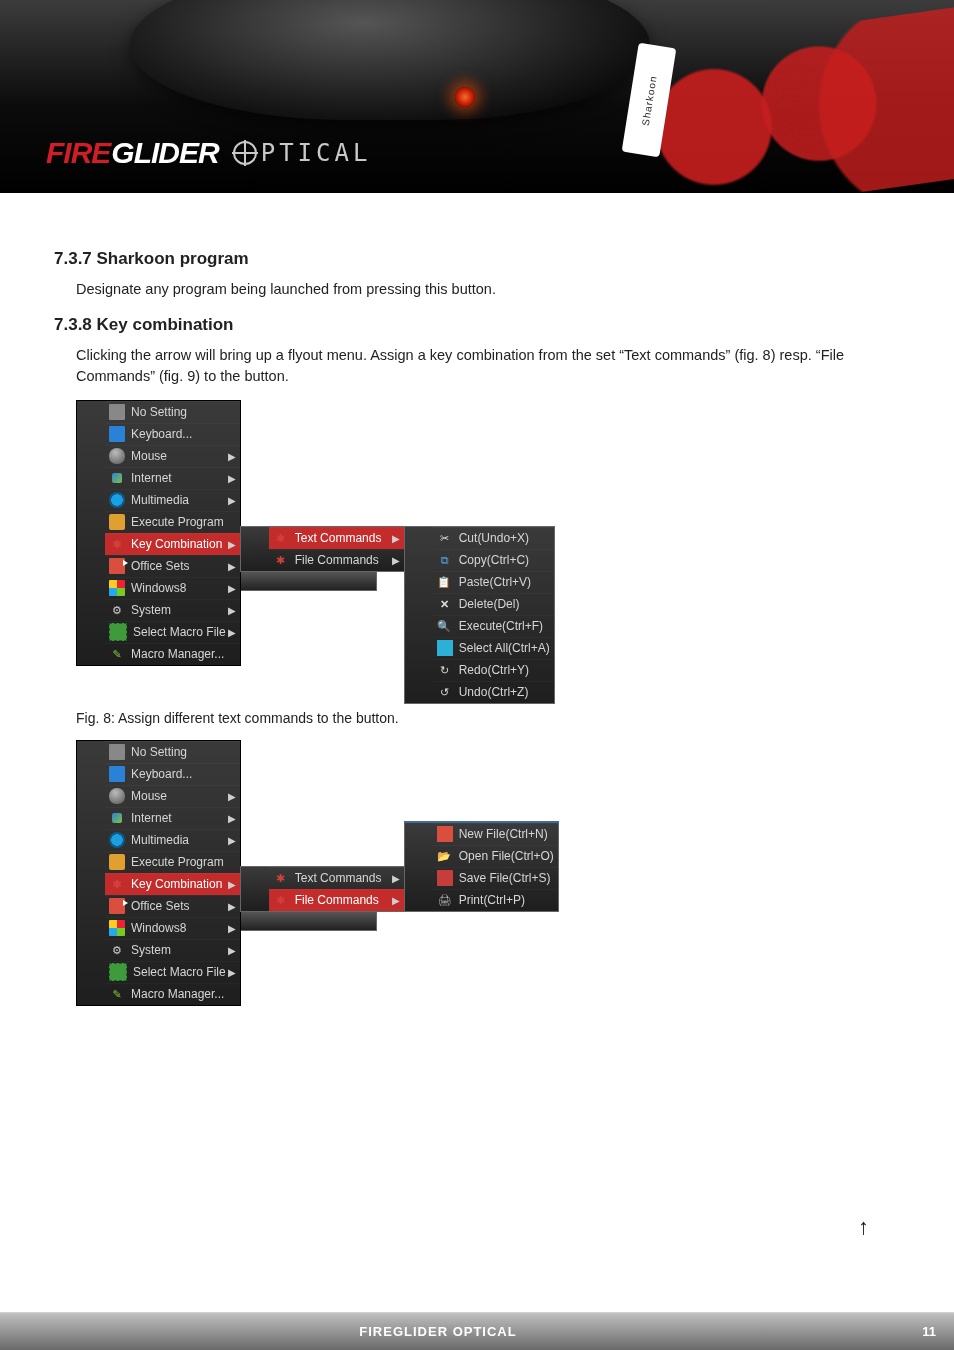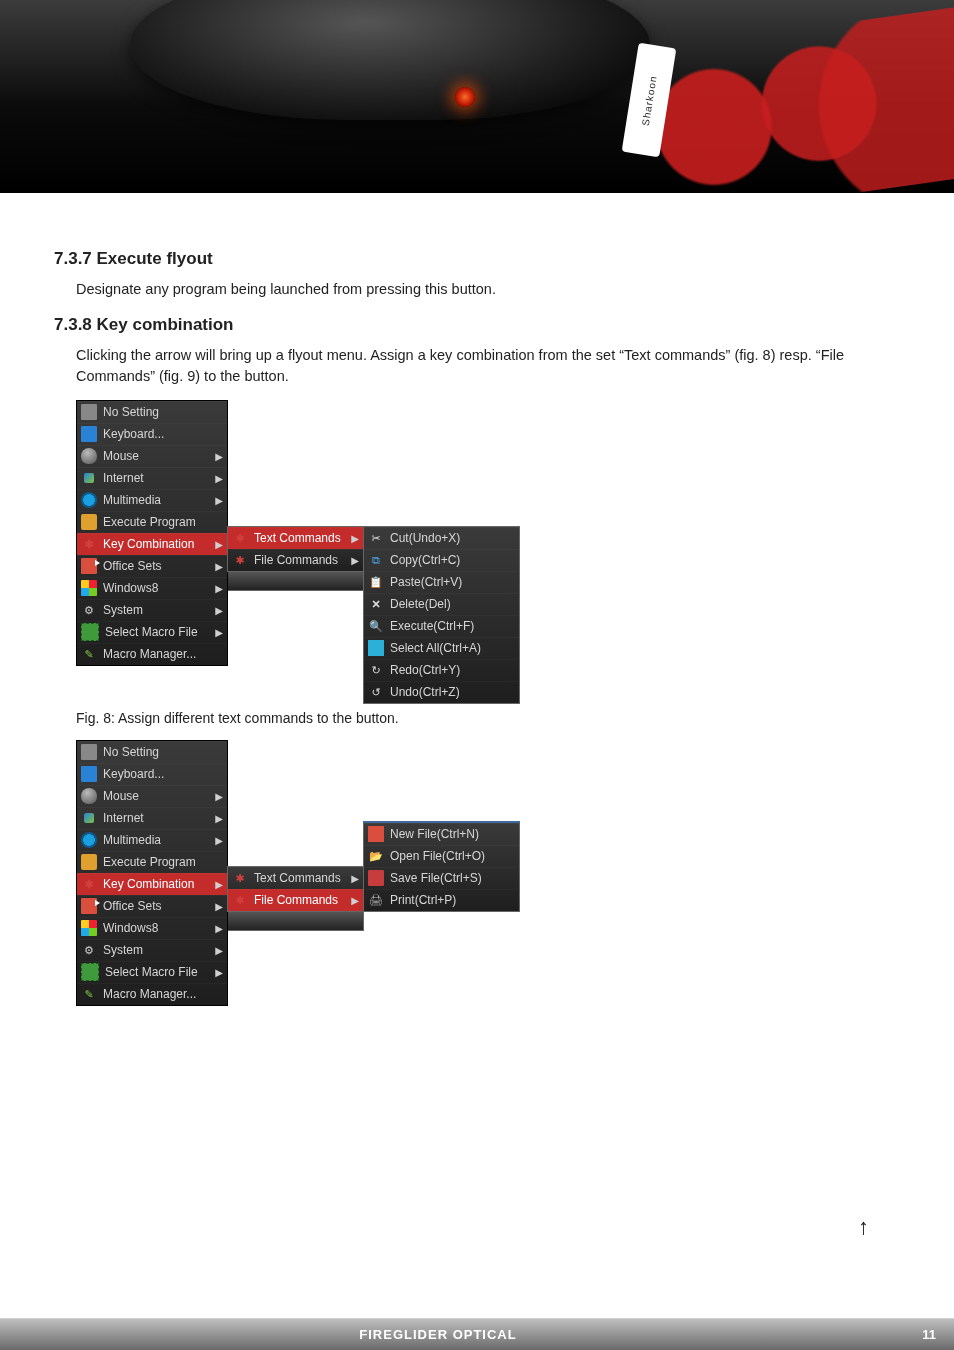--- a/index.html
+++ b/index.html
@@ -32,21 +32,21 @@
   .logo .optical .crosshair:before,.logo .optical .crosshair:after{content:"";position:absolute;background:#c9c9c9;}
   .logo .optical .crosshair:before{width:2px;height:26px;}
   .logo .optical .crosshair:after{height:2px;width:26px;}
   
   .content{padding:40px 54px 0 54px;flex:1;}
   h2{font-size:17px;font-weight:bold;margin:16px 0 10px 0;}
   p{font-size:14.5px;margin:6px 0 14px 22px;line-height:1.4;}
   .caption{font-size:14px;margin:6px 0 14px 22px;}
   
   .menugroup{position:relative;margin:0 0 0 22px;width:460px;}
-  .menucol{position:relative;display:inline-block;vertical-align:top;background:linear-gradient(180deg,#3a3a3a,#1e1e1e);border:1px solid #000;font-size:12px;color:#d6d6d6;}
+  .menucol{position:relative;display:inline-block;vertical-align:top;background:linear-gradient(180deg,#3a3a3a,#1e1e1e);border:1px solid #000;font-size:12px;color:#d6d6d6;padding-left:28px;}
   .menucol .row{display:flex;align-items:center;height:21px;padding:0 4px 0 4px;border-top:1px solid rgba(255,255,255,.03);white-space:nowrap;position:relative;}
   .menucol .row.hl{background:var(--menu-hl);color:#fff;}
   .menucol .row .ic{width:16px;height:16px;margin-right:6px;display:inline-flex;align-items:center;justify-content:center;font-size:11px;}
   .menucol .row .lbl{flex:1;min-width:0;}
   .menucol .row .arr{width:10px;text-align:right;font-size:10px;color:#cfcfcf;}
   .c1{width:150px;}
   .c2{width:135px;}
   .c3{width:155px;}
   .fig8 .c1{border-right:1px solid #000;}
   .fig8 .c2{margin-left:-1px;border:1px solid #666;border-right:1px solid #000;}
@@ -78,41 +78,49 @@
   .ic.paste{color:#4aa0e0;}
   .ic.del{color:#ddd;font-weight:bold;}
   .ic.search{color:#ddd;}
   .ic.sel{background:#2bb0d8;width:11px;height:11px;}
   .ic.redo,.ic.undo{color:#ddd;}
   .ic.newf{background:#d94e3d;width:10px;height:12px;}
   .ic.openf{color:#e8b040;}
   .ic.savef{background:#c73c3c;width:11px;height:11px;border-radius:1px;}
   .ic.printf{color:#bbb;}
   
-  .footer{height:32px;margin-top:auto;background:linear-gradient(180deg,#d8d8d8 0%, #bdbdbd 5%, #6a6a6a 100%);display:flex;align-items:center;color:#fff;font-weight:bold;font-size:13px;}
+  .footer{height:38px;margin-top:auto;background:linear-gradient(180deg,#d8d8d8 0%, #bdbdbd 5%, #6a6a6a 100%);display:flex;align-items:center;color:#fff;font-weight:bold;font-size:13px;}
   .footer .title{flex:1;text-align:center;letter-spacing:1px;}
   .footer .pg{width:60px;text-align:right;padding-right:18px;}
   .toparrow{position:absolute;right:85px;bottom:110px;color:#222;font-size:22px;text-decoration:none;}
 </style>
 </head>
 <body>
 <div class="page">
 
 <div class="banner">
   <div class="flame"></div>
   <div class="mouse-body"></div>
   <div class="mouse-led"></div>
   <div class="brandbadge">
         <span>Sharkoon</span>
       </div>
+  <div class="logo">
+    <span class="fire">FIRE</span>
+    <span class="glider">GLIDER</span>
+    <span class="optical">
+      <span class="crosshair"></span>
+      <span>PTICAL</span>
+    </span>
+  </div>
 </div>
 
 <div class="content">
 
-  <h2>7.3.7 Execute flyout</h2>
+  <h2>7.3.7 Sharkoon program</h2>
   <p>Designate any program being launched from pressing this button.</p>
 
   <h2>7.3.8 Key combination</h2>
   <p>Clicking the arrow will bring up a flyout menu. Assign a key combination from the set “Text commands” (fig. 8) resp. “File Commands” (fig. 9) to the button.</p>
 
   <div class="menugroup fig8">
     <div class="stack">
 
       <div class="menucol c1">
         <div class="row">

